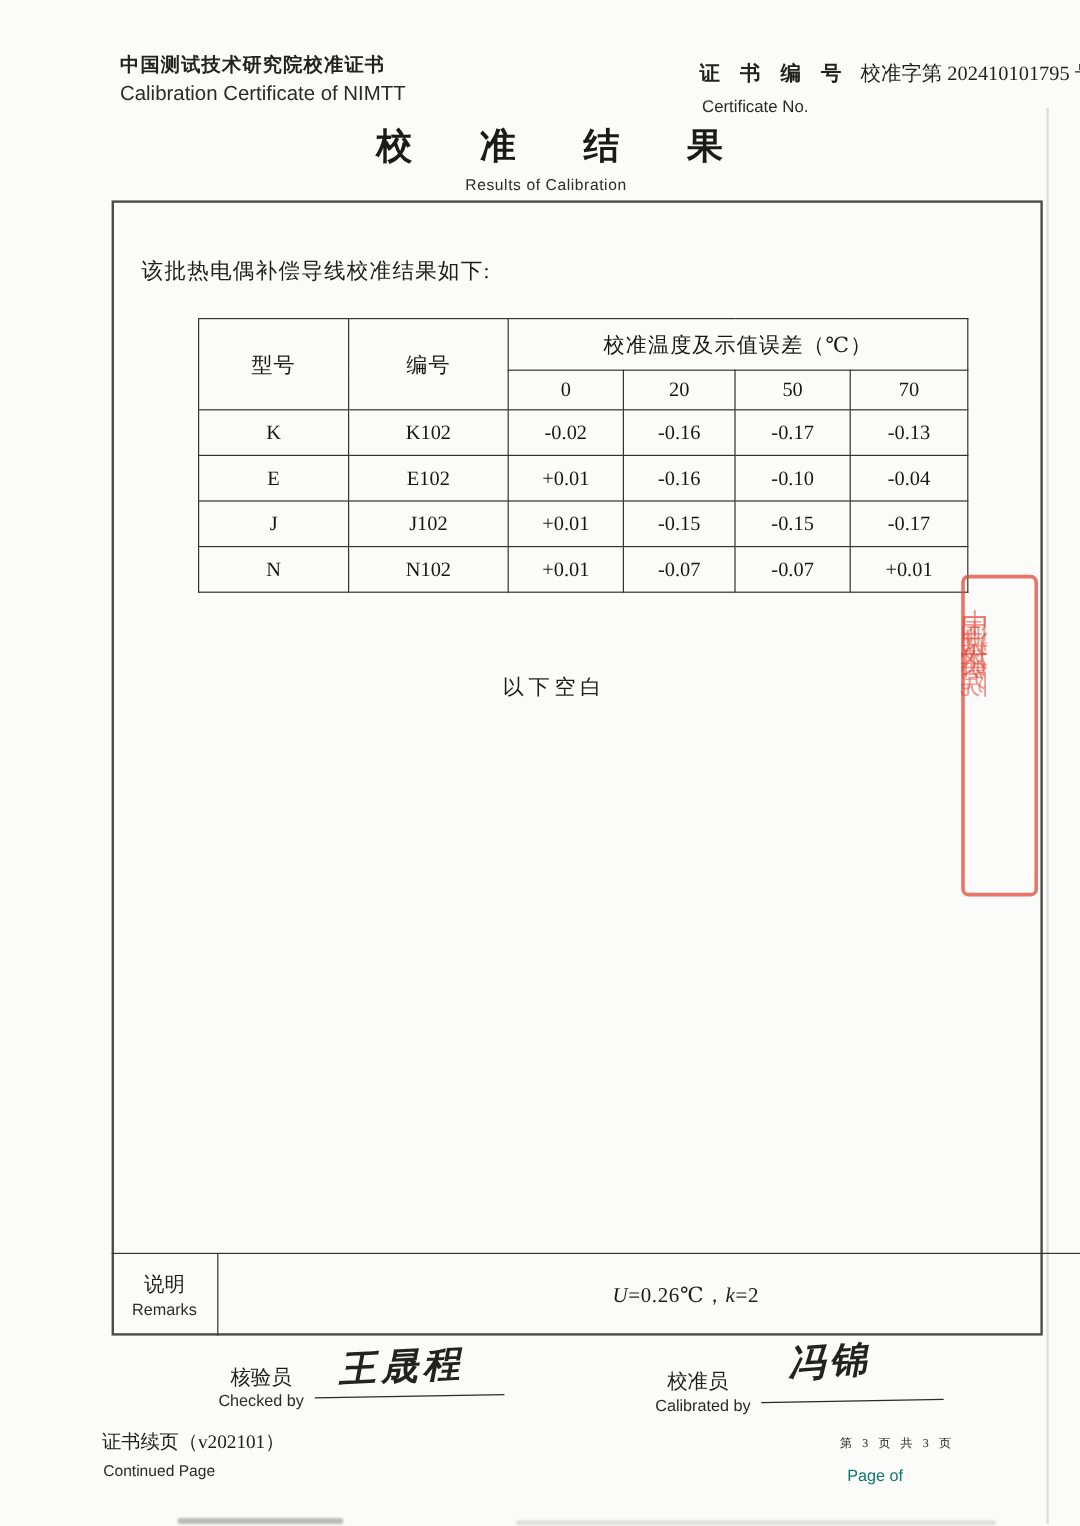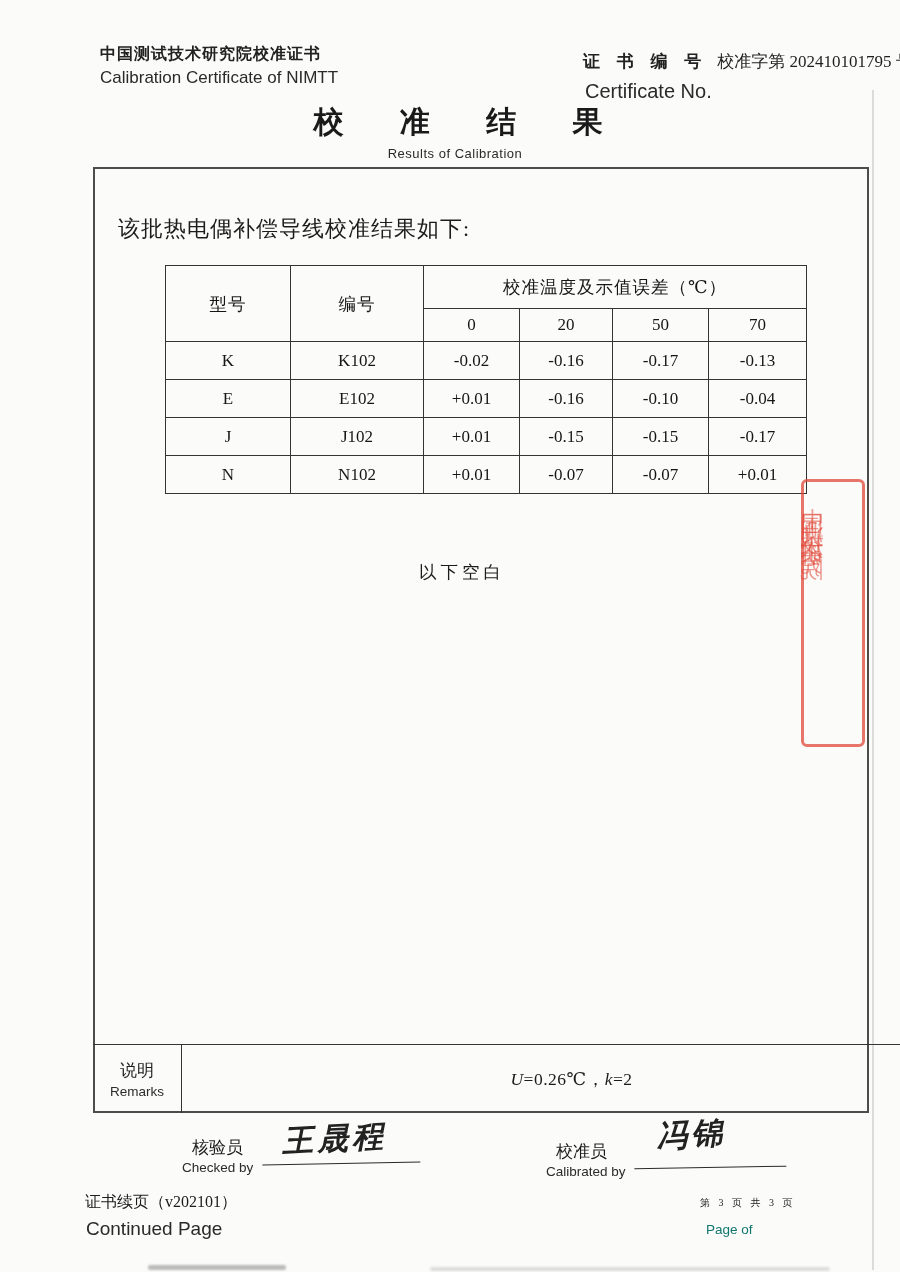--- a/index.html
+++ b/index.html
@@ -27,41 +27,41 @@
   }
   .certno-line { left: 583px; top: 50px; white-space: nowrap; }
   .certno-label {
     font-family: "Liberation Sans", "DejaVu Sans", sans-serif;
     font-size: 17px; font-weight: 600; letter-spacing: 6px; color: #222;
   }
   .certno-value { font-size: 17px; margin-left: 6px; color: #1f1f1f; }
   .certno-en {
     left: 585px; top: 80px;
     font-family: "Liberation Sans", "DejaVu Sans", sans-serif;
-    font-size: 20px; color: #2a2a2a;
+    font-size: 14px; color: #2a2a2a;
   }
 
   
   .main-title {
     left: 0; top: 102px; width: 940px; text-align: center;
     font-family: "Liberation Sans", "DejaVu Sans", sans-serif;
     font-size: 30px; font-weight: 700; letter-spacing: 24px; color: #1a1a1a;
   }
   .main-title-en {
     left: 0; top: 146px; width: 910px; text-align: center;
     font-family: "Liberation Sans", "DejaVu Sans", sans-serif;
     font-size: 13px; color: #2a2a2a; letter-spacing: 0.5px;
   }
 
   
   .content-box {
     left: 93px; top: 167px; width: 776px; height: 946px;
     border: 2px solid rgba(45,45,45,0.85);
   }
-  .intro { left: 118px; top: 214px; font-size: 22px; letter-spacing: 1px; }
+  .intro { left: 118px; top: 214px; font-size: 18px; letter-spacing: 1px; }
 
   
   .cal-table {
     left: 165px; top: 265px;
     border-collapse: collapse; table-layout: fixed;
     font-size: 17px; color: #161616;
   }
   .cal-table td {
     border: 1.6px solid #333;
     text-align: center; vertical-align: middle;
@@ -115,21 +115,21 @@
   .sig-label-zh { font-family: "Liberation Sans", sans-serif; font-size: 17px; font-weight: 500; }
   .sig-label-en { font-family: "Liberation Sans", sans-serif; font-size: 13.5px; color: #2a2a2a; }
   .sig-hand {
     font-size: 31px; font-style: italic; font-weight: 600;
     color: #222; letter-spacing: 4px; white-space: nowrap;
   }
   .sig-underline { border-bottom: 1.6px solid #2a2a2a; }
 
   
   .foot-left-zh { left: 85px; top: 1192px; font-size: 16px; }
-  .foot-left-en { left: 86px; top: 1218px; font-family: "Liberation Sans", sans-serif; font-size: 19px; color: #2a2a2a; }
+  .foot-left-en { left: 86px; top: 1218px; font-family: "Liberation Sans", sans-serif; font-size: 13px; color: #2a2a2a; }
   .foot-right-zh { left: 700px; top: 1196px; font-size: 10px; letter-spacing: 3px; }
   .foot-right-en { left: 706px; top: 1222px; font-family: "Liberation Sans", sans-serif; font-size: 13.5px; color: #0f766e; }
 
   
   .page-edge-line { left: 872px; top: 90px; width: 2px; height: 1180px; background: rgba(60,60,60,0.16); }
   .scan-smudge-1 { left: 148px; top: 1265px; width: 138px; height: 5px; background: rgba(40,40,40,0.30); filter: blur(1px); border-radius: 2px; }
   .scan-smudge-2 { left: 430px; top: 1267px; width: 400px; height: 4px; background: rgba(40,40,40,0.14); filter: blur(1px); border-radius: 2px; }
 </style>
 </head>
 <body>

